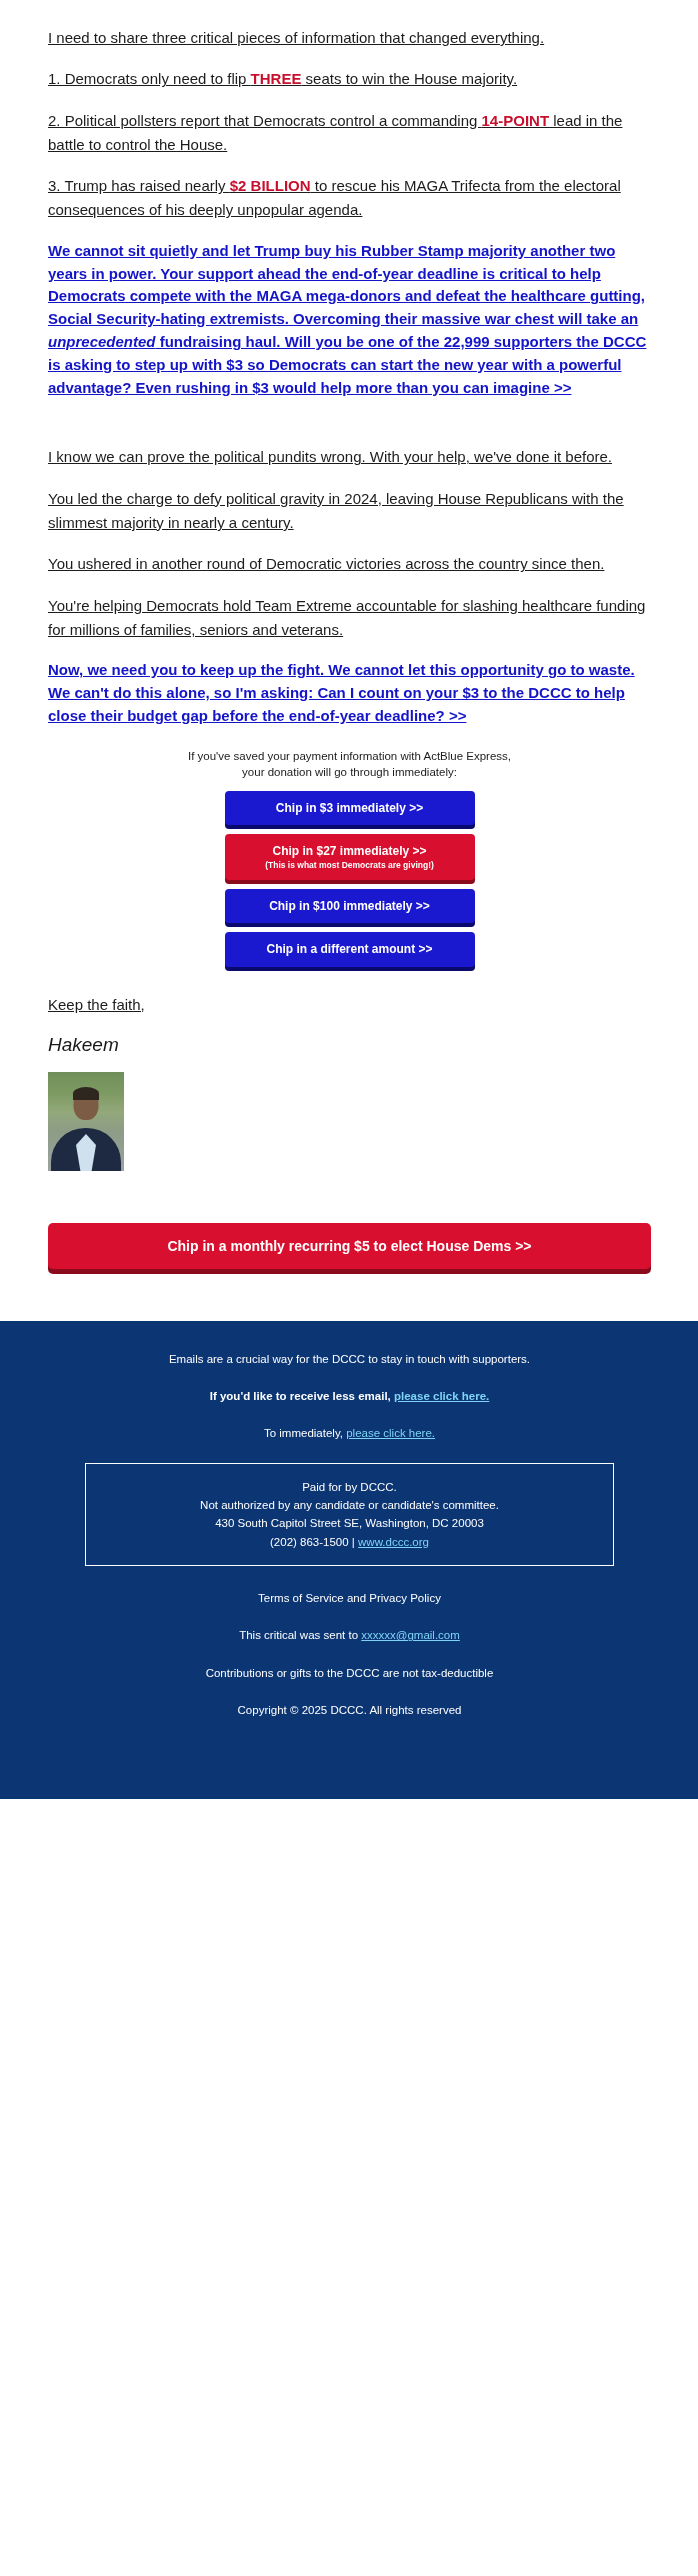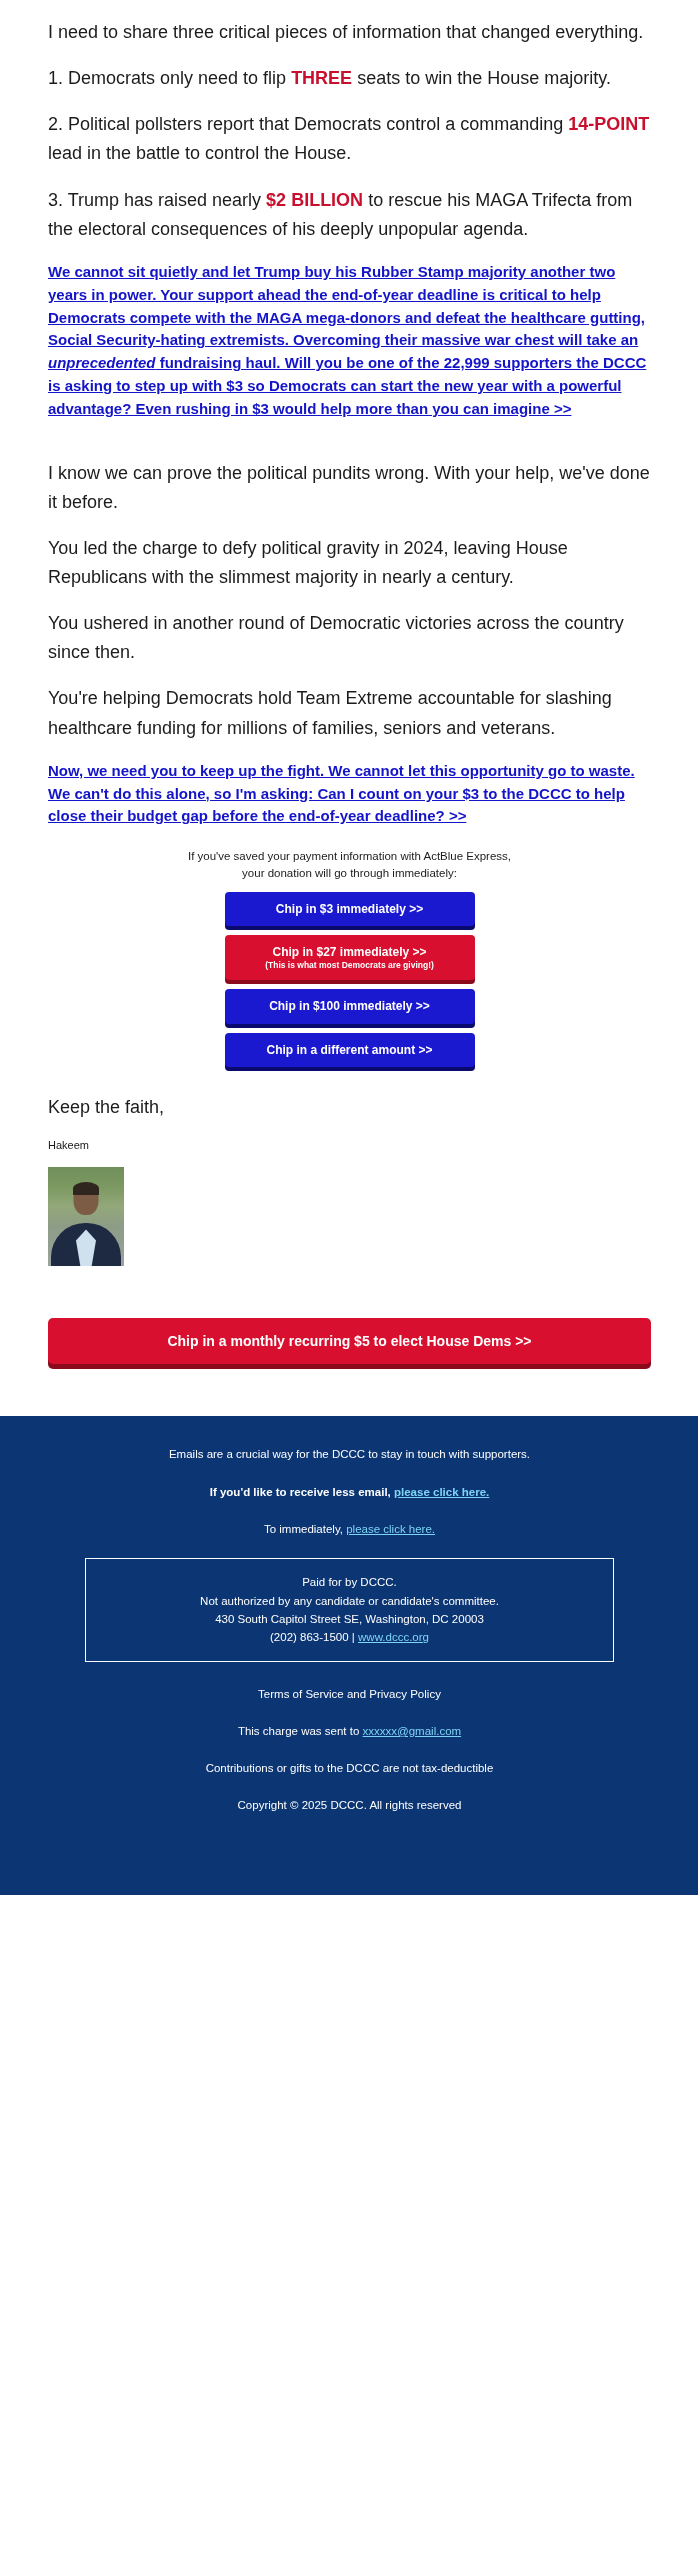--- a/index.html
+++ b/index.html
@@ -8,24 +8,25 @@
     width:699px;
     background:#ffffff;
     font-family:"Liberation Sans", sans-serif;
     color:#1a1a1a;
   }
   .email-wrap { width:699px; margin:0 auto; background:#ffffff; }
 
   .body-content { padding: 18px 48px 0 48px; }
 
   p.para {
-    font-size:18px;
+    font-size:15px;
     line-height:1.62;
-    margin:0 0 17px 0;
+    margin:8px 0 17px 0;
     color:#1c1c1c;
+    text-decoration:underline;
   }
   .red-bold { color:#c8102e; font-weight:bold; }
 
   a.blue-block {
     display:block;
     color:#1414c8;
     font-weight:bold;
     font-size:15px;
     line-height:1.52;
     text-decoration:underline;
@@ -86,21 +87,21 @@
     text-decoration:none;
     text-align:center;
     line-height:1.2;
     cursor:pointer;
   }
   .btn-blue { background:#1b19cf; box-shadow:0 4px 0 #0a0a6e; }
   .btn-red  { background:#d80f2e; box-shadow:0 4px 0 #8b0b1d; }
   .btn .sub { display:block; font-size:8.5px; font-weight:bold; margin-top:1px; }
 
   
-  .sig-name { font-size:11px; margin:0 0 16px 0; }
+  .sig-name { font-size:19px; margin:0 0 16px 0;font-style:italic; }
   .sig-photo {
     width:76px; height:99px;
     background:linear-gradient(180deg,#6f8f5a 0%,#7e9a63 22%,#93a87a 40%,#8d9c86 60%,#9aa3a0 100%);
     position:relative; overflow:hidden; margin-bottom:10px;
   }
   .sig-photo .head {
     position:absolute; left:50%; top:17px; transform:translateX(-50%);
     width:25px; height:31px; border-radius:48% 48% 44% 44%;
     background:#7d5c46;
   }
@@ -242,21 +243,21 @@
       <div>Not authorized by any candidate or candidate's committee.</div>
       <div>430 South Capitol Street SE, Washington, DC 20003</div>
       <div>
         <span>(202) 863-1500 | </span><a href="#">www.dccc.org</a>
       </div>
     </div>
 
     <p>Terms of Service and Privacy Policy</p>
 
     <p>
-      <span>This charge was sent to </span><a href="#">xxxxxx@gmail.com</a>
+      <span>This critical was sent to </span><a href="#">xxxxxx@gmail.com</a>
     </p>
 
     <p>Contributions or gifts to the DCCC are not tax-deductible</p>
     <p>Copyright © 2025 DCCC. All rights reserved</p>
   </div>
 
 </div>
 
 
 </body></html>

